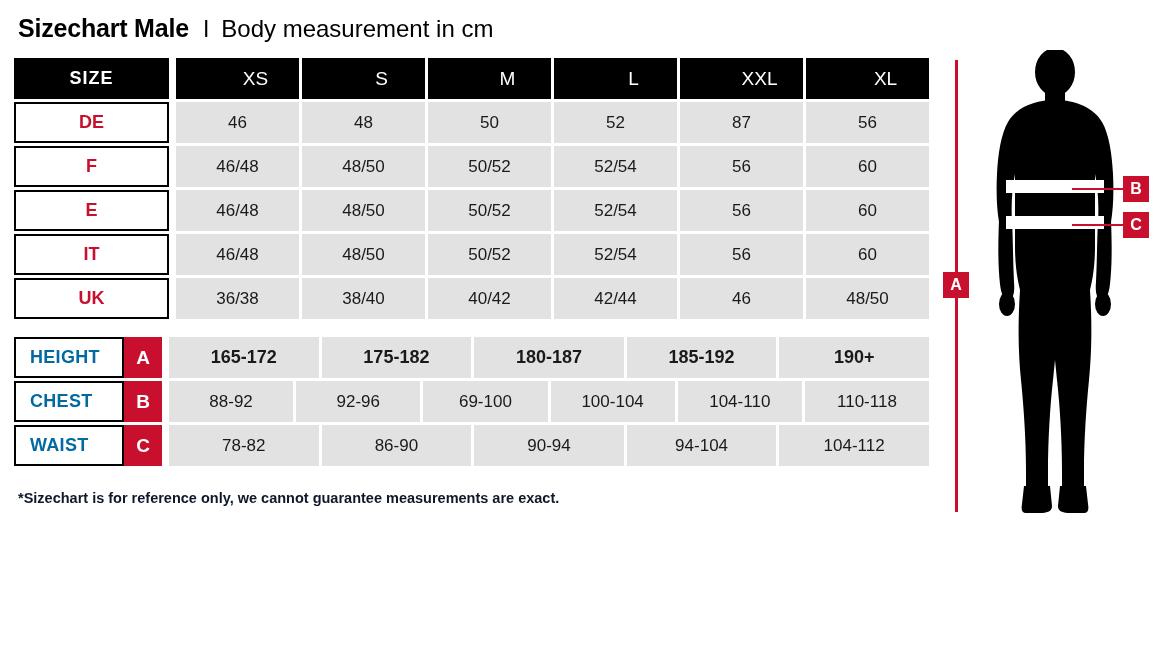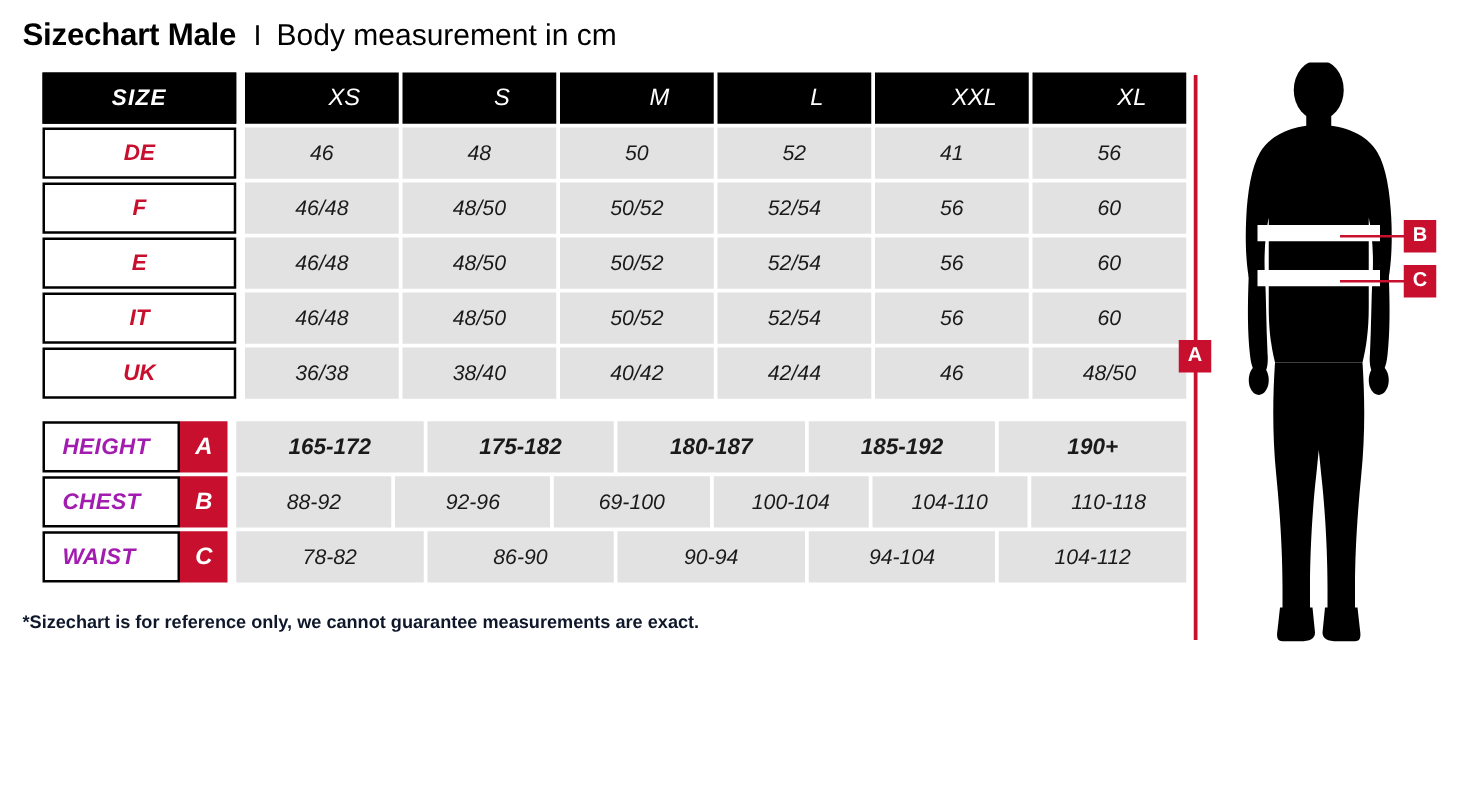--- a/index.html
+++ b/index.html
@@ -42,24 +42,23 @@
     padding: 0 12px 0 14px;
   }
   .title-sub {
     font-size: 24px;
     font-weight: normal;
   }
 
   
   .table {
     position: absolute;
-    left: 34px;
+    left: 14px;
     top: 58px;
     width: 915px;
-    font-style: italic;
   }
   .row {
     display: flex;
     align-items: stretch;
     margin-bottom: 3px;
   }
   .cell {
     display: flex;
     align-items: center;
     justify-content: center;
@@ -78,21 +77,21 @@
     font-size: 18px;
     margin-right: 7px;
   }
   .label-cell.header {
     background: #000000;
     color: #ffffff;
     border-color: #000000;
     letter-spacing: 1px;
   }
   .label-cell.black-text {
-    color: #a21caf;
+    color: #0369a1;
     justify-content: flex-start;
     padding-left: 14px;
     width: 110px;
     flex: 0 0 110px;
     margin-right: 0;
     letter-spacing: 0.3px;
   }
   .badge-cell {
     width: 38px;
     flex: 0 0 38px;
@@ -196,21 +195,21 @@
       <div class="cell data-cell">XXL</div>
       <div class="cell data-cell">XL</div>
     </div>
 
     <div class="row">
       <div class="cell label-cell">DE</div>
       <div class="cell data-cell">46</div>
       <div class="cell data-cell">48</div>
       <div class="cell data-cell">50</div>
       <div class="cell data-cell">52</div>
-      <div class="cell data-cell">41</div>
+      <div class="cell data-cell">87</div>
       <div class="cell data-cell">56</div>
     </div>
 
     <div class="row">
       <div class="cell label-cell">F</div>
       <div class="cell data-cell">46/48</div>
       <div class="cell data-cell">48/50</div>
       <div class="cell data-cell">50/52</div>
       <div class="cell data-cell">52/54</div>
       <div class="cell data-cell">56</div>

